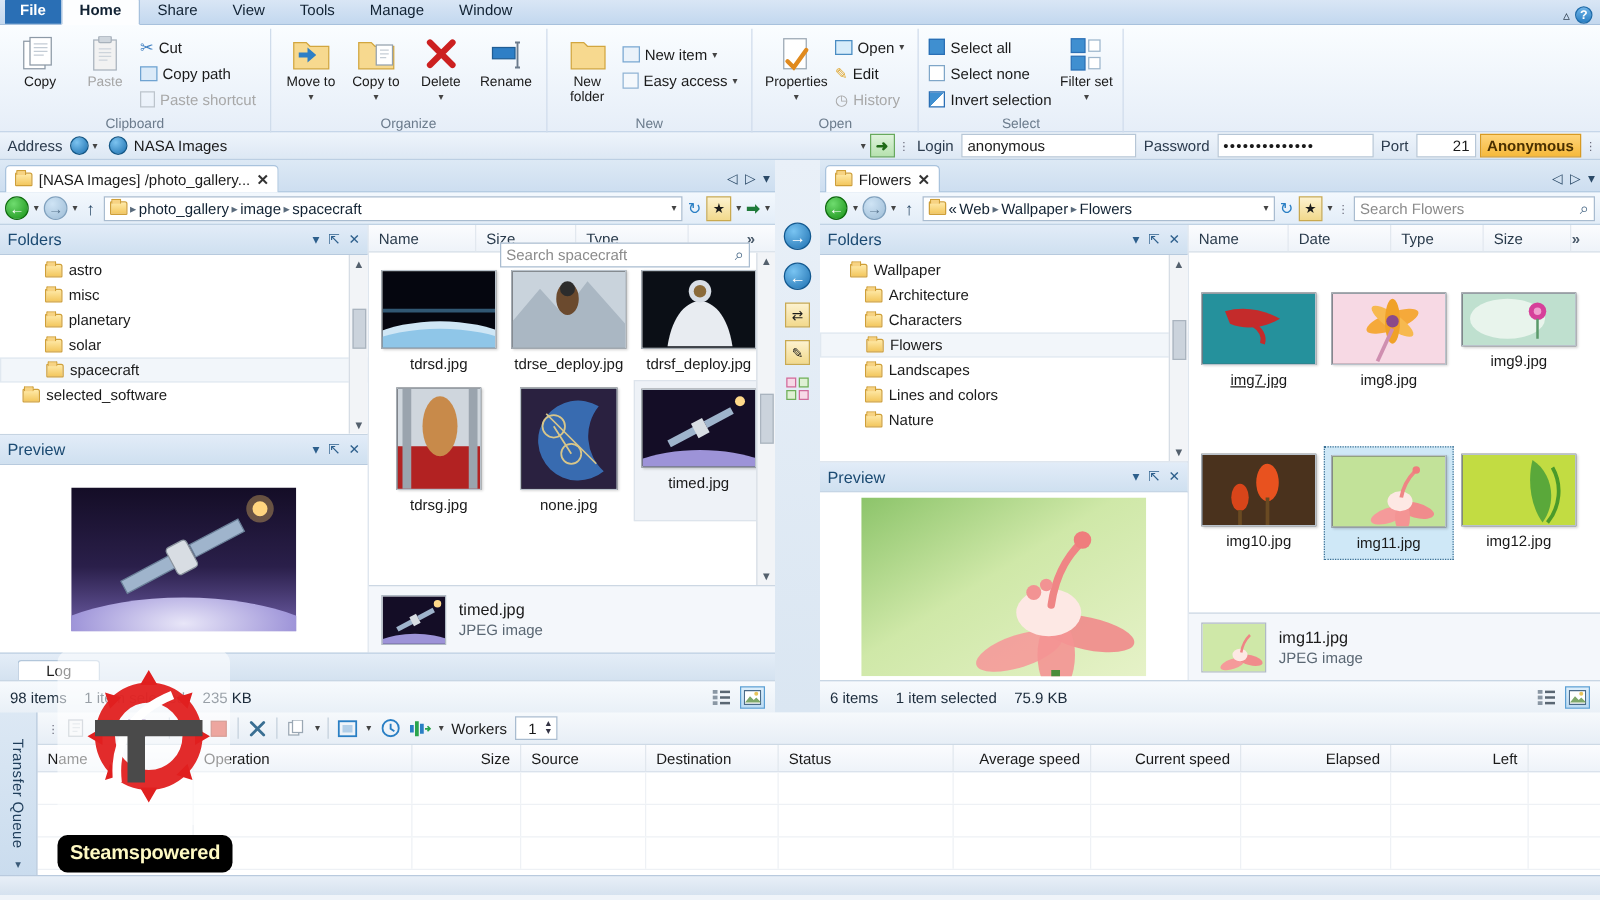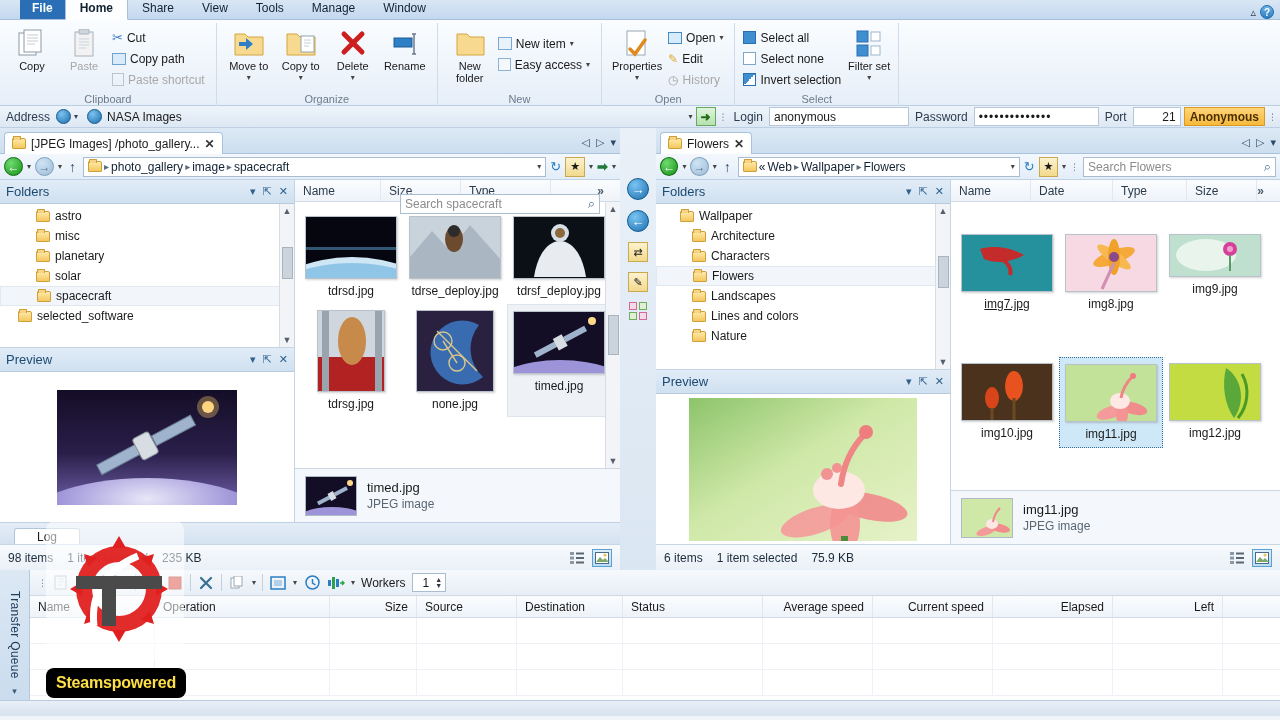--- a/index.html
+++ b/index.html
@@ -12,21 +12,21 @@
     overflow: hidden;
     position: relative;
   }
 
   
   .ribbon-tabs {
     height: 20px;
     background: linear-gradient(#d9e6f5, #c3d8ef);
     display: flex;
     align-items: flex-end;
-    padding-left: 20px;
+    padding-left: 4px;
     border-bottom: 1px solid #a7c1dd;
     position: relative;
   }
   .rtab {
     padding: 1px 14px 3px;
     font-size: 12px;
     color: #123;
     cursor: default;
     line-height: 16px;
   }
@@ -302,21 +302,21 @@
   .watermark {
     position: absolute; left: 46px; top: 520px; width: 180px; height: 190px;
     pointer-events: none; z-index: 50;
   }
   .wm-plate {
     position: absolute; left: 0; top: 0; width: 138px; height: 140px;
     background: rgba(255,255,255,.55); border-radius: 10px;
   }
   .wm-label {
     position: absolute; left: 0; top: 148px; background: #000;
-    color: #fde047; font-weight: bold; font-size: 16px; padding: 6px 10px;
+    color: #fef9c3; font-weight: bold; font-size: 16px; padding: 6px 10px;
     border-radius: 8px; letter-spacing: -.2px;
   }
   .gear { position: absolute; left: 18px; top: 10px; }
 </style>
 </head>
 <body>
 
 <div class="ribbon-tabs">
   <div class="rtab file">File</div>
   <div class="rtab active">Home</div>
@@ -530,21 +530,21 @@
   <div class="anon-badge">Anonymous</div>
   <span style="color:#667;font-size:9px;">⋮</span>
 </div>
 
 <div class="panes">
 
   <div class="pane pane-left">
     <div class="tabstrip">
       <div class="ftab">
         <span class="mini-folder"></span>
-        <span>[JPEG Images] /photo_gallery...</span>
+        <span>[NASA Images] /photo_gallery...</span>
         <span class="x">✕</span>
       </div>
       <div class="tabnav">
         <span>◁</span>
         <span>▷</span>
         <span>▾</span>
       </div>
     </div>
 
     <div class="navbar">

